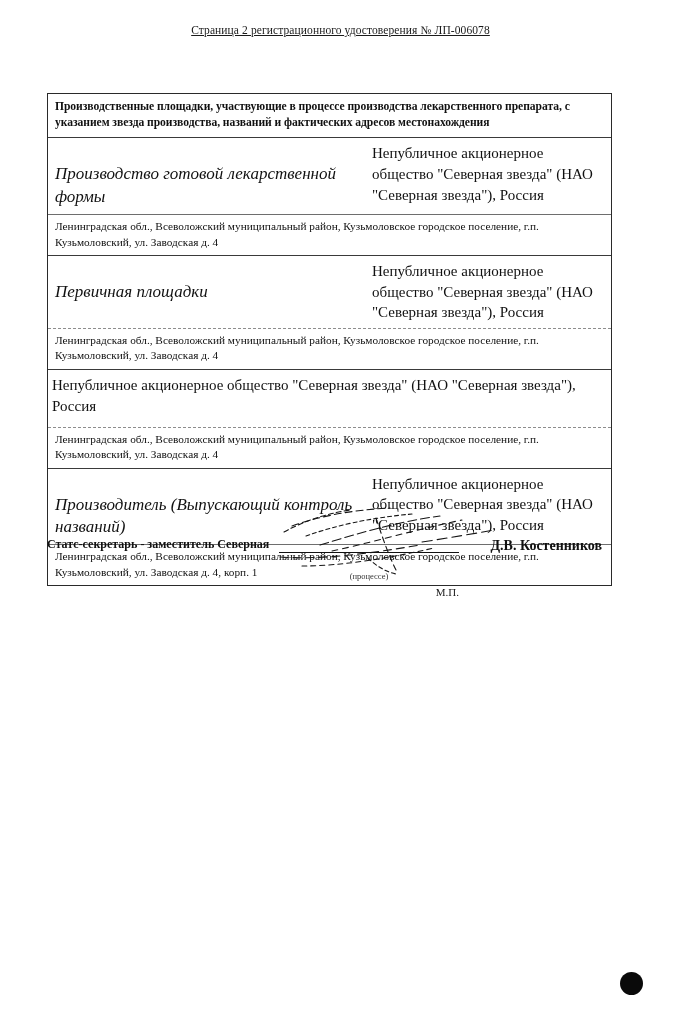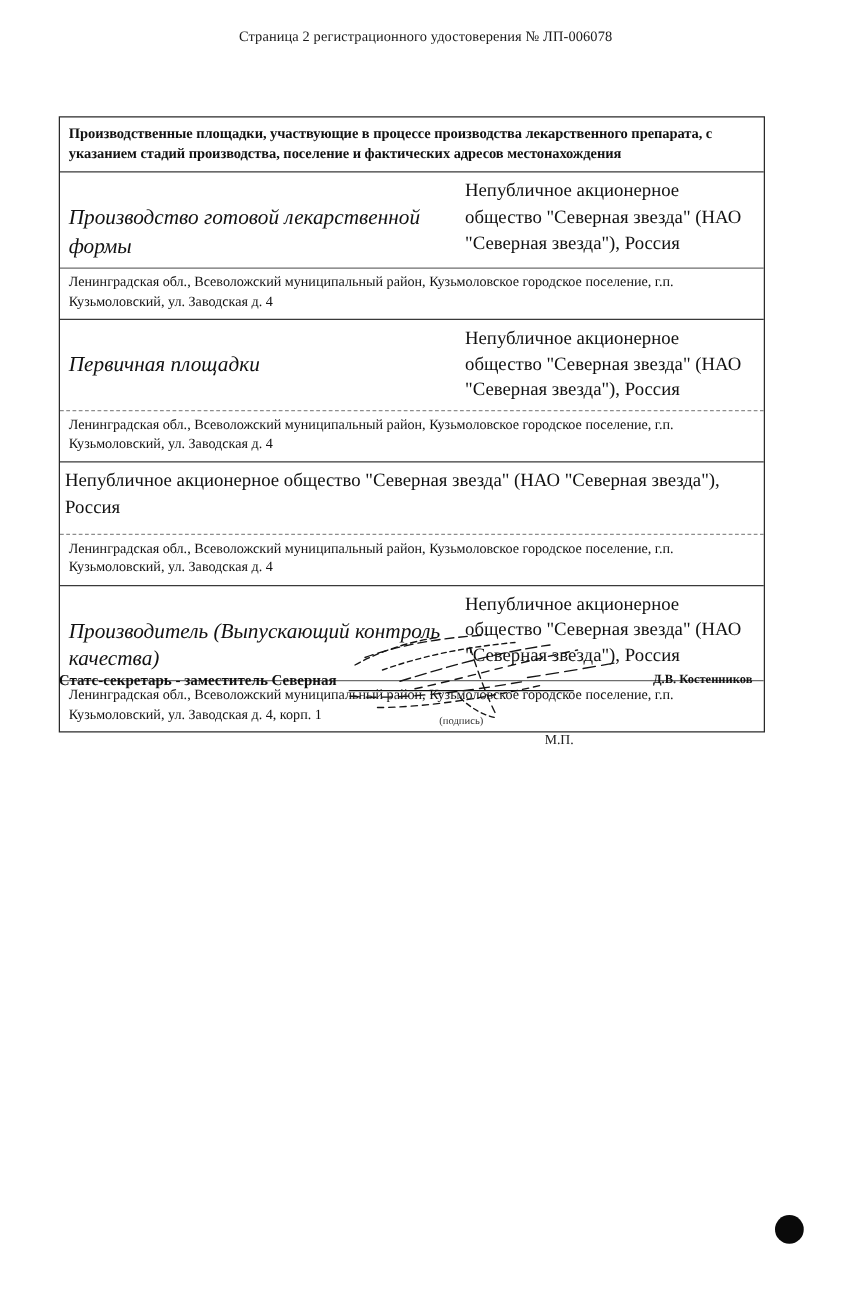--- a/index.html
+++ b/index.html
@@ -20,20 +20,21 @@
   .page-header {
     position: absolute;
     top: 24px;
     left: 0;
     width: 681px;
     text-align: center;
     font-size: 11.5px;
     letter-spacing: 0.1px;
     color: #1a1a1a;
     white-space: nowrap;
+    text-decoration: underline;
   }
 
   
   .doc-table {
     position: absolute;
     left: 47px;
     top: 93px;
     width: 565px;
     border: 1px solid #2a2a2a;
     box-sizing: border-box;
@@ -137,21 +138,21 @@
     margin-top: 5px;
     text-align: right;
     font-size: 11px;
     color: #222;
   }
   .sign-name {
     position: absolute;
     right: 10px;
     top: 2px;
     font-weight: bold;
-    font-size: 10px;
+    font-size: 14px;
     white-space: nowrap;
   }
   .scribble {
     position: absolute;
     left: 225px;
     top: -32px;
     width: 230px;
     height: 75px;
     pointer-events: none;
   }
@@ -167,21 +168,21 @@
     border-radius: 50%;
   }
 </style>
 </head>
 <body>
 
 <div class="page-header">Страница 2 регистрационного удостоверения № ЛП-006078</div>
 
 <div class="doc-table">
 
-  <div class="row row-header">Производственные площадки, участвующие в процессе производства лекарственного препарата, с указанием стадий производства, поселение и фактических адресов местонахождения</div>
+  <div class="row row-header">Производственные площадки, участвующие в процессе производства лекарственного препарата, с указанием звезда производства, названий и фактических адресов местонахождения</div>
 
   <div class="row row-stage">
     <div class="cell-stage">Производство готовой лекарственной формы</div>
     <div class="cell-org">Непубличное акционерное общество "Северная звезда" (НАО "Северная звезда"), Россия</div>
   </div>
   <div class="row row-address">
     <div class="cell-address">Ленинградская обл., Всеволожский муниципальный район, Кузьмоловское городское поселение, г.п. Кузьмоловский, ул. Заводская д. 4</div>
   </div>
 
   <div class="row row-stage faded-rule">
@@ -193,21 +194,21 @@
   </div>
 
   <div class="row row-stage faded-rule">
     <div class="cell-org">Непубличное акционерное общество "Северная звезда" (НАО "Северная звезда"), Россия</div>
   </div>
   <div class="row row-address">
     <div class="cell-address">Ленинградская обл., Всеволожский муниципальный район, Кузьмоловское городское поселение, г.п. Кузьмоловский, ул. Заводская д. 4</div>
   </div>
 
   <div class="row row-stage">
-    <div class="cell-stage">Производитель (Выпускающий контроль качества)</div>
+    <div class="cell-stage">Производитель (Выпускающий контроль названий)</div>
     <div class="cell-org">Непубличное акционерное общество "Северная звезда" (НАО "Северная звезда"), Россия</div>
   </div>
   <div class="row row-address">
     <div class="cell-address">Ленинградская обл., Всеволожский муниципальный район, Кузьмоловское городское поселение, г.п. Кузьмоловский, ул. Заводская д. 4, корп. 1</div>
   </div>
 
 </div>
 
 <div class="sign-block">
 
@@ -223,21 +224,21 @@
       <path d="M8 53 C46 56, 96 50, 148 41" stroke-dasharray="8 5"></path>
       <path d="M30 62 C70 62, 118 54, 162 44" stroke-dasharray="5 4"></path>
       <path d="M104 14 C110 32, 116 50, 124 66" stroke-dasharray="6 4"></path>
       <path d="M96 54 C104 62, 114 68, 124 70" stroke-dasharray="4 3"></path>
       <path d="M150 38 C176 34, 200 30, 222 26" stroke-dasharray="10 5"></path>
     </g>
   </svg>
 
   <div class="sign-line-wrap">
     <div class="sign-rule"></div>
-    <div class="sign-caption">(подпись)</div>
+    <div class="sign-caption">(процессе)</div>
     <div class="sign-stamp">М.П.</div>
   </div>
 
   <div class="sign-name">Д.В. Костенников</div>
 
 </div>
 
 <div class="corner-dot"></div>
 
 </body></html>

